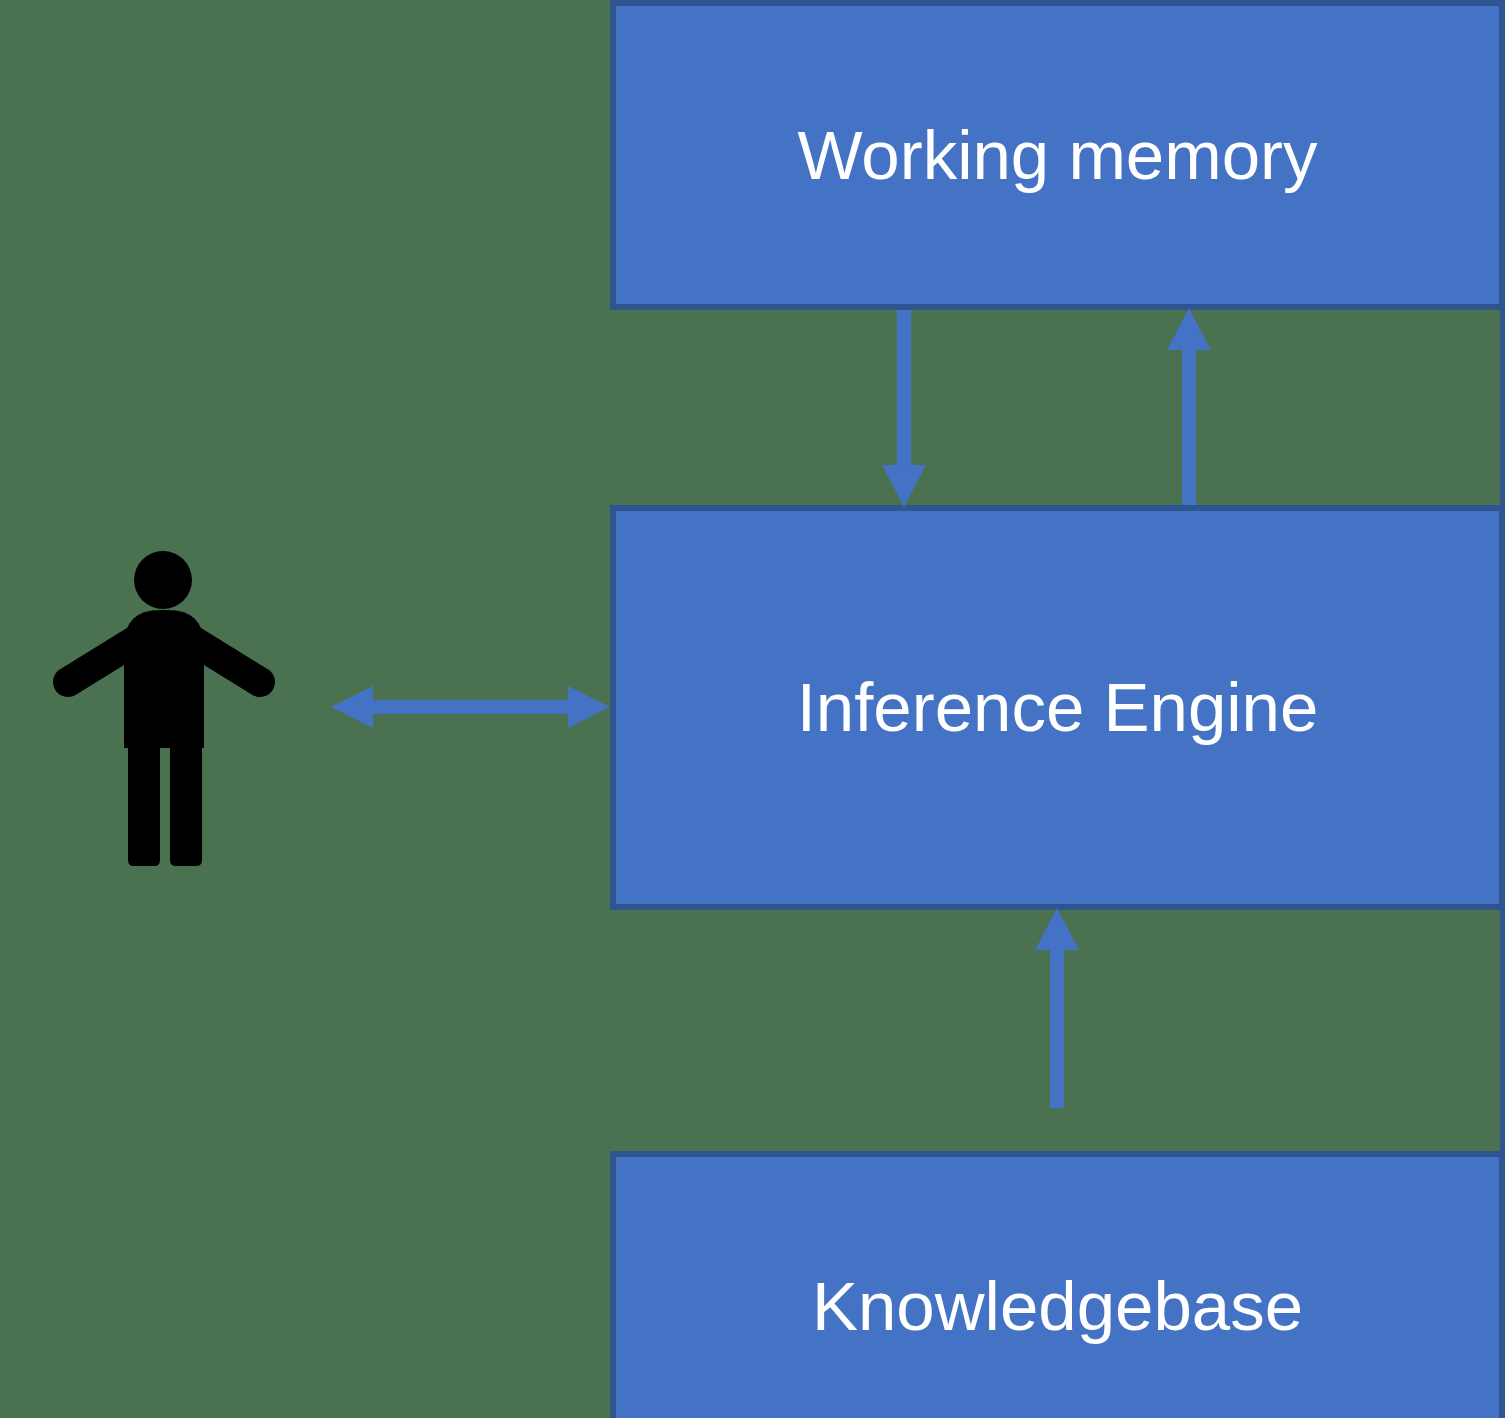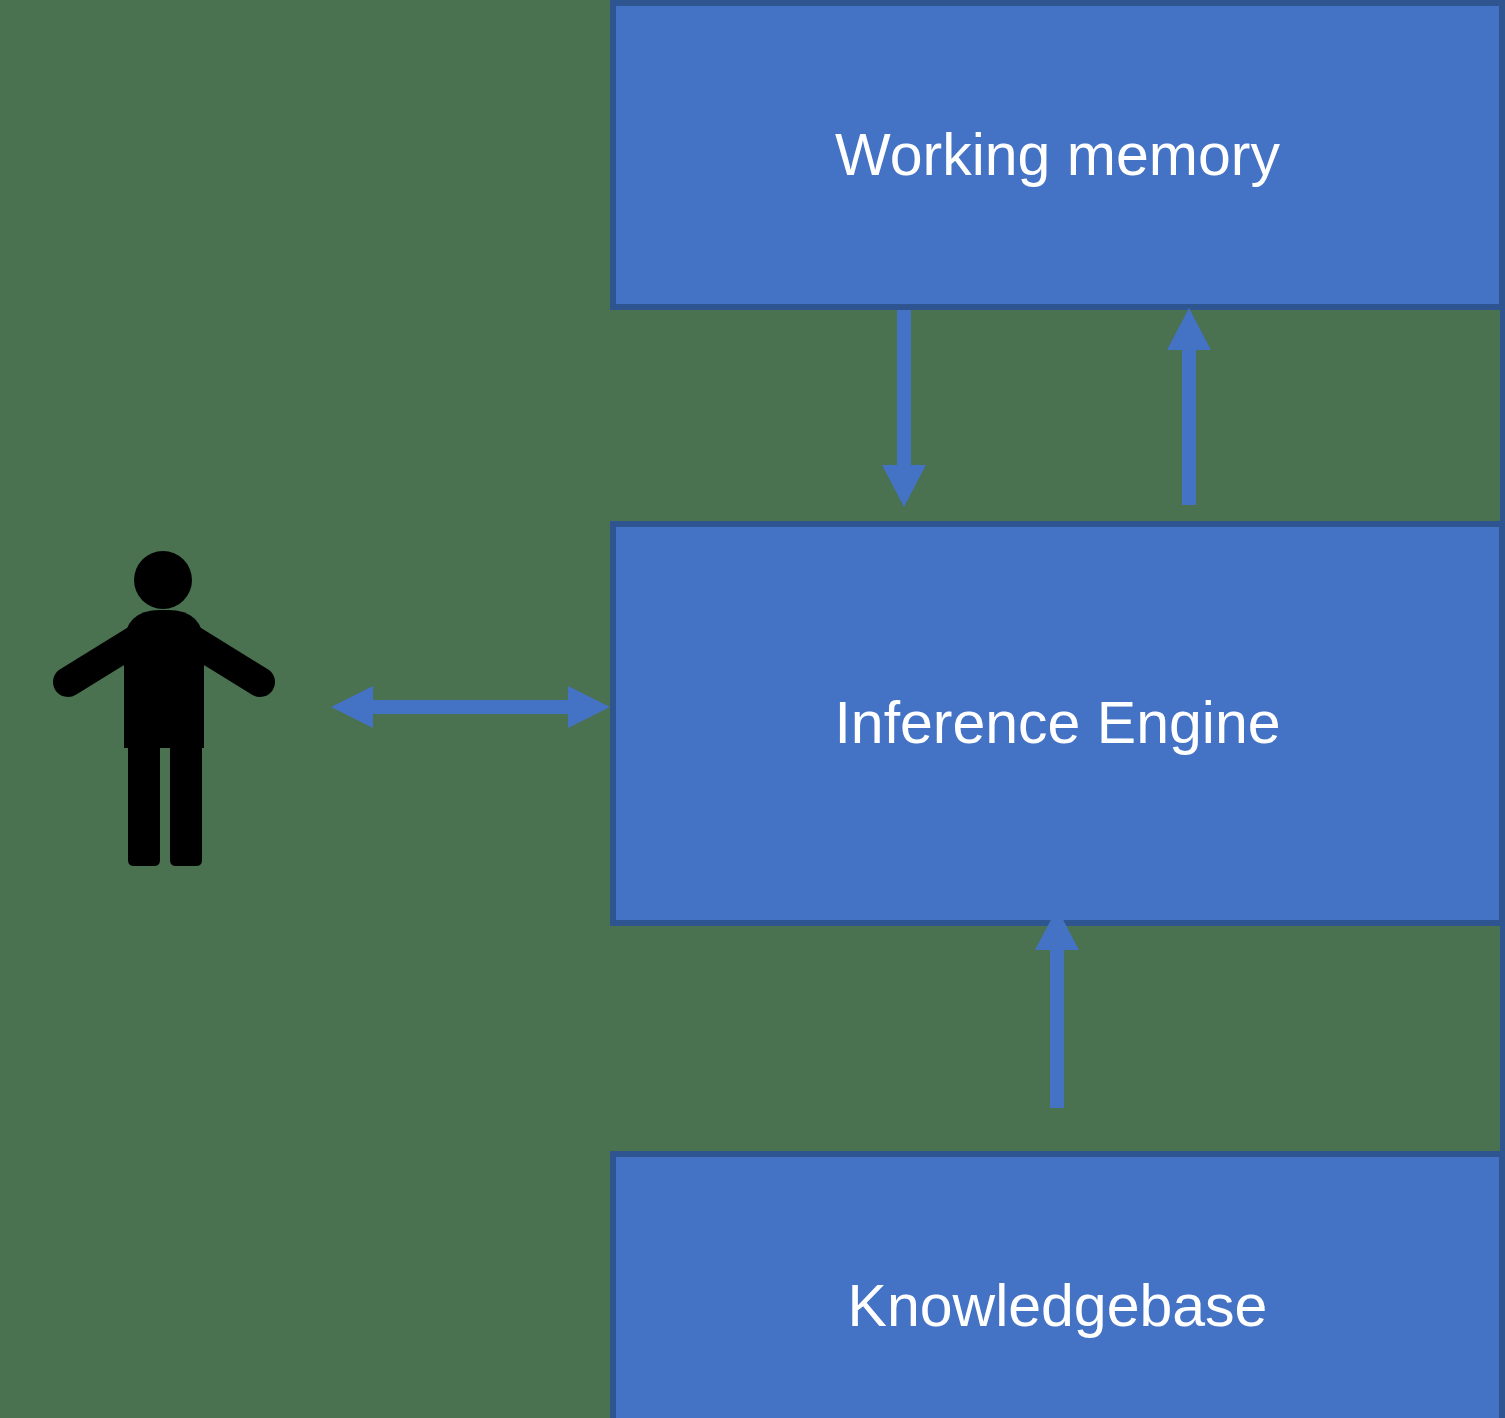--- a/index.html
+++ b/index.html
@@ -27,26 +27,26 @@
     position: absolute;
     left: 610px;
     width: 895px;
     box-sizing: border-box;
     background: var(--node-fill, #4472C4);
     border: 6px solid var(--node-border, #2F5590);
     color: var(--text, #FFFFFF);
     display: flex;
     align-items: center;
     justify-content: center;
-    font-size: 59px;
+    font-size: 69px;
     line-height: 1;
     white-space: nowrap;
   }
   #box-working-memory { top: 0; height: 310px; }
-  #box-inference-engine { top: 505px; height: 405px; margin-top: 16px; }
+  #box-inference-engine { top: 505px; height: 405px; }
   #box-knowledgebase { top: 1151px; height: 310px; }
   #overlay {
     position: absolute;
     top: 0;
     left: 0;
     width: 1505px;
     height: 1418px;
     pointer-events: none;
   }
   .arrow { fill: var(--arrow, #4472C4); }

